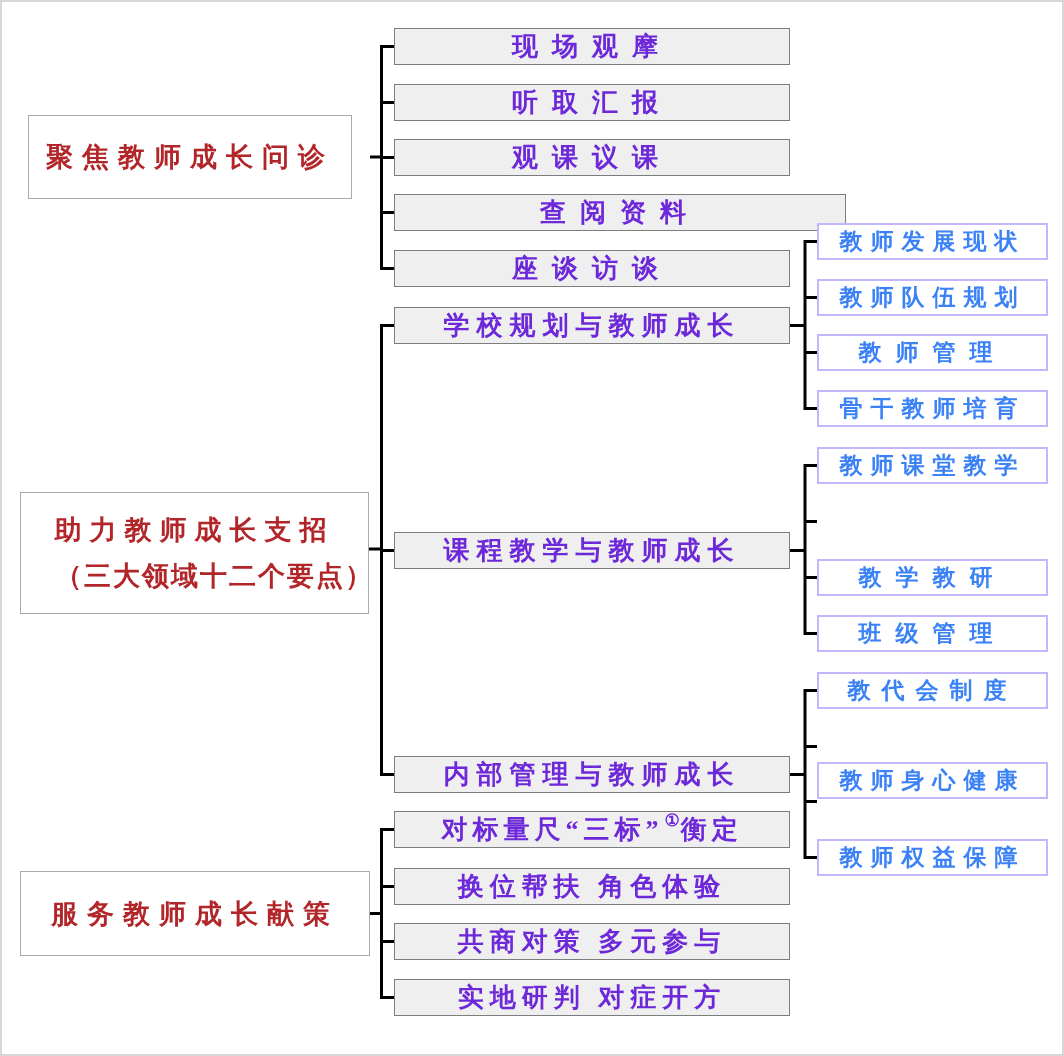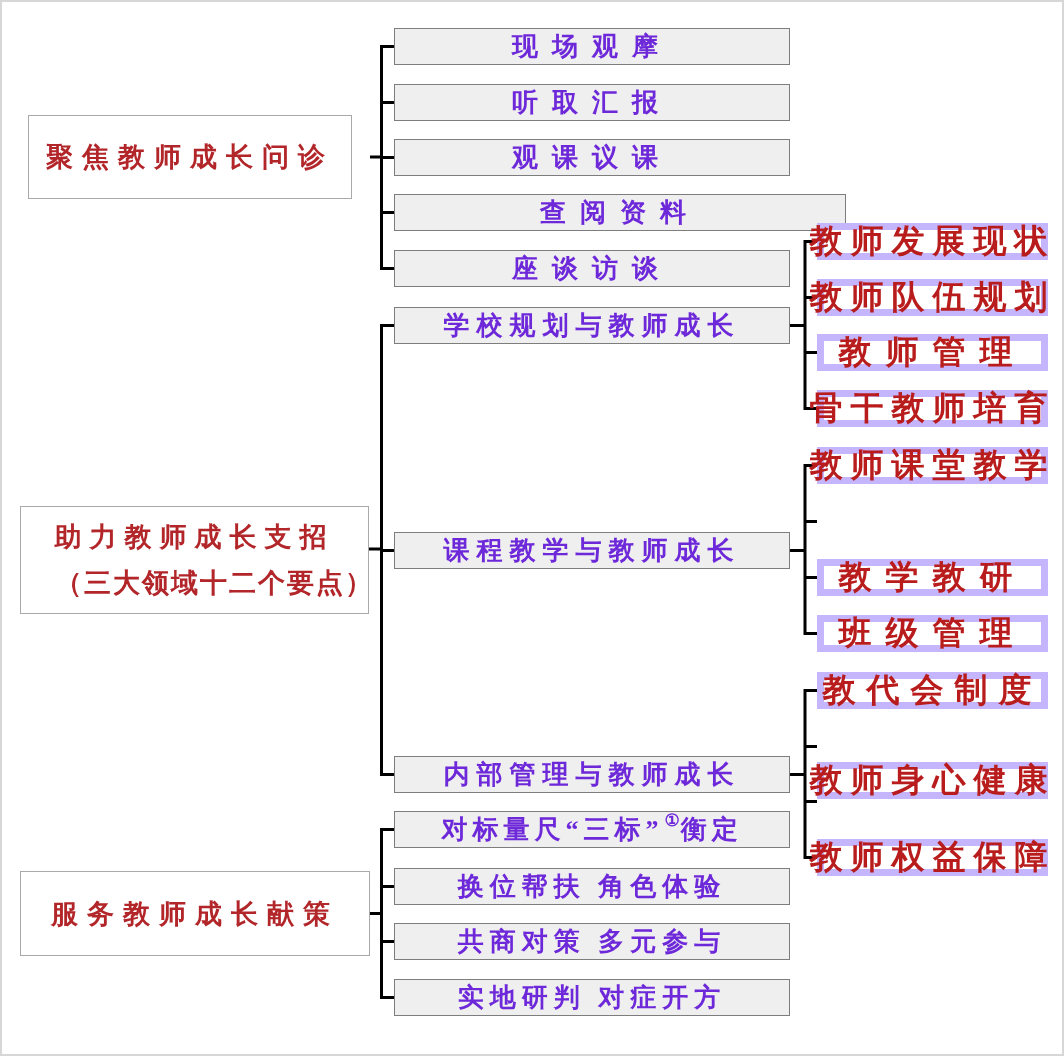--- a/index.html
+++ b/index.html
@@ -29,23 +29,23 @@
     flex-direction:column;
   }
   .mid-node{
     background:var(--node-fill,#efefef);
     border:1px solid #7d7d7d;
     color:#6d28d9;
     font-size:26px;
   }
   .right-node{
     background:#ffffff;
-    border:7px solid #c4b5fd;
-    color:#b91c1c;
-    font-size:33px;
+    border:2px solid #c4b5fd;
+    color:#3b82f6;
+    font-size:23px;
   }
   .ls2{letter-spacing:2px}
   .ls5{letter-spacing:5px}
   .ls6{letter-spacing:6px}
   .ls7{letter-spacing:7px}
   .ls8{letter-spacing:8px}
   .ls9{letter-spacing:9px}
   .ls11{letter-spacing:11px}
   .ls14{letter-spacing:14px}
   .subtitle{margin-top:10px;margin-left:40px;}
@@ -70,21 +70,21 @@
       <path d="M788 323.5 H804.5 M803 238 V408 M801.5 239.5 H815 M801.5 295.5 H815 M801.5 350.5 H815 M801.5 406.5 H815"></path>
       <path d="M788 548.5 H804.5 M803 462 V633 M801.5 463.5 H815 M801.5 519.5 H815 M801.5 575.5 H815 M801.5 631.5 H815"></path>
       <path d="M788 772.5 H804.5 M803 687 V857 M801.5 688.5 H815 M801.5 744.5 H815 M801.5 799.5 H815 M801.5 855.5 H815"></path>
     </g>
   </svg>
 
   <div class="node left-node ls9" style="left:26px;top:113px;width:324px;height:84px">
     <span>聚焦教师成长问诊</span>
   </div>
 
-  <div class="node left-node" style="left:18px;top:504px;width:349px;height:108px">
+  <div class="node left-node" style="left:18px;top:490px;width:349px;height:122px">
     <span class="ls8">助力教师成长支招</span>
     <span class="ls2 subtitle">（三大领域十二个要点）</span>
   </div>
 
   <div class="node left-node ls9" style="left:18px;top:869px;width:350px;height:85px">
     <span>服务教师成长献策</span>
   </div>
 
   <div class="node mid-node ls14" style="left:392px;top:26px;width:396px;height:37px">
     <span>现场观摩</span>

